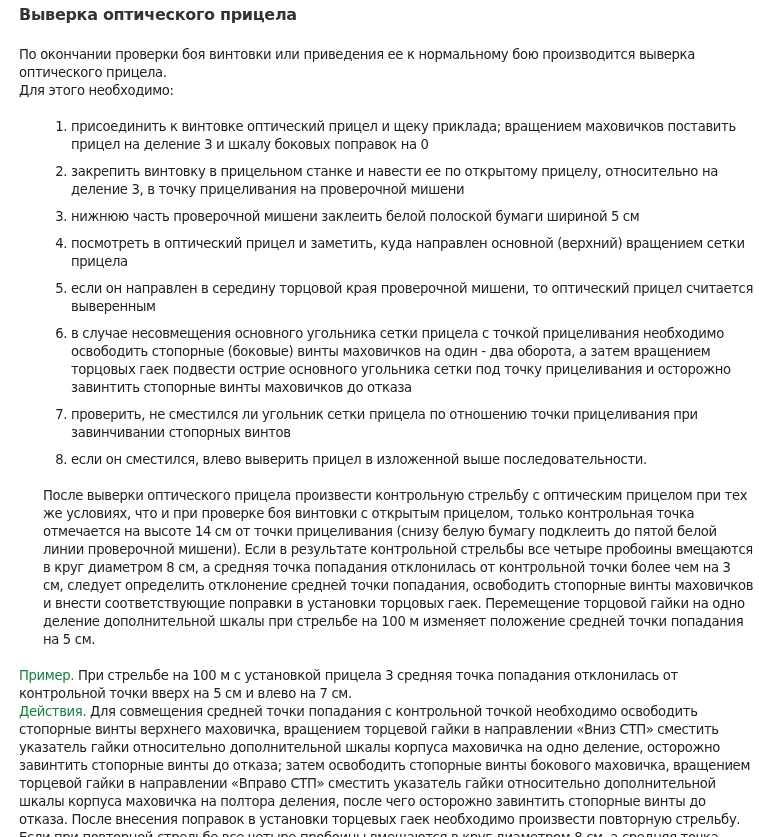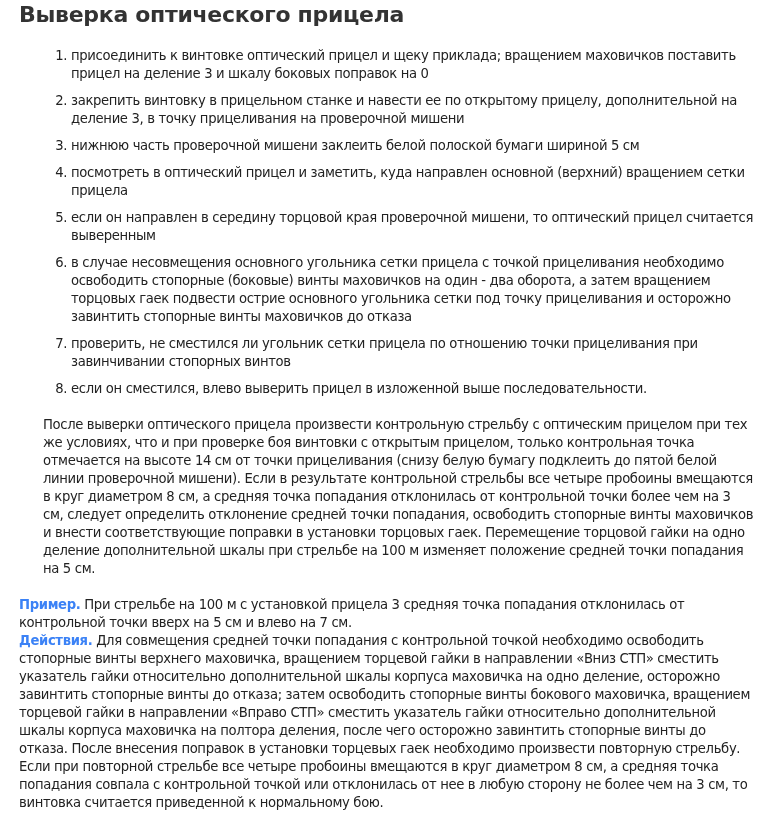--- a/index.html
+++ b/index.html
@@ -7,42 +7,46 @@
     width: 759px; height: 837px; overflow: hidden;
     font-family: "DejaVu Sans", sans-serif;
     color: #222222;
     font-size: 13.2px;
     line-height: 18px;
     letter-spacing: -0.35px;
   }
   .page { padding: 0 0 0 19px; width: 735px; }
   h1 {
     font-family: "DejaVu Sans", sans-serif;
-    font-size: 22px; font-weight: bold; color: #333333;
+    font-size: 16px; font-weight: bold; color: #333333;
     margin: 0; padding-top: 5px; height: 24px; line-height: 20px;
     letter-spacing: -0.3px;
   }
   p { margin: 0; }
   .intro { margin-top: 17px; }
   ol { margin: 18px 0 0 0; padding-left: 52px; }
   ol li { margin-bottom: 3px; padding-left: 0; margin-top: 9px; }
   .after { margin-top: 18px; margin-left: 24px; }
   .example { margin-top: 18px; }
-  b { font-weight: bold; color: #3b82f6; }
+  b { font-weight: normal; color: #15803d; }
 </style>
 </head>
 <body>
 
 <div class="page">
   <h1>Выверка оптического прицела</h1>
 
+  <p class="intro">
+    <span>По окончании проверки боя винтовки или приведения ее к нормальному бою производится выверка оптического прицела.</span><br>
+    <span>Для этого необходимо:</span>
+  </p>
 
   <ol>
     <li>присоединить к винтовке оптический прицел и щеку приклада; вращением маховичков поставить прицел на деление 3 и шкалу боковых поправок на 0</li>
-    <li>закрепить винтовку в прицельном станке и навести ее по открытому прицелу, дополнительной на деление 3, в точку прицеливания на проверочной мишени</li>
+    <li>закрепить винтовку в прицельном станке и навести ее по открытому прицелу, относительно на деление 3, в точку прицеливания на проверочной мишени</li>
     <li>нижнюю часть проверочной мишени заклеить белой полоской бумаги шириной 5 см</li>
     <li>посмотреть в оптический прицел и заметить, куда направлен основной (верхний) вращением сетки прицела</li>
     <li>если он направлен в середину торцовой края проверочной мишени, то оптический прицел считается выверенным</li>
     <li>в случае несовмещения основного угольника сетки прицела с точкой прицеливания необходимо освободить стопорные (боковые) винты маховичков на один - два оборота, а затем вращением торцовых гаек подвести острие основного угольника сетки под точку прицеливания и осторожно завинтить стопорные винты маховичков до отказа</li>
     <li>проверить, не сместился ли угольник сетки прицела по отношению точки прицеливания при завинчивании стопорных винтов</li>
     <li>если он сместился, влево выверить прицел в изложенной выше последовательности.</li>
   </ol>
 
   <p class="after">После выверки оптического прицела произвести контрольную стрельбу с оптическим прицелом при тех же условиях, что и при проверке боя винтовки с открытым прицелом, только контрольная точка отмечается на высоте 14 см от точки прицеливания (снизу белую бумагу подклеить до пятой белой линии проверочной мишени). Если в результате контрольной стрельбы все четыре пробоины вмещаются в круг диаметром 8 см, а средняя точка попадания отклонилась от контрольной точки более чем на 3 см, следует определить отклонение средней точки попадания, освободить стопорные винты маховичков и внести соответствующие поправки в установки торцовых гаек. Перемещение торцовой гайки на одно деление дополнительной шкалы при стрельбе на 100 м изменяет положение средней точки попадания на 5 см.</p>
 

